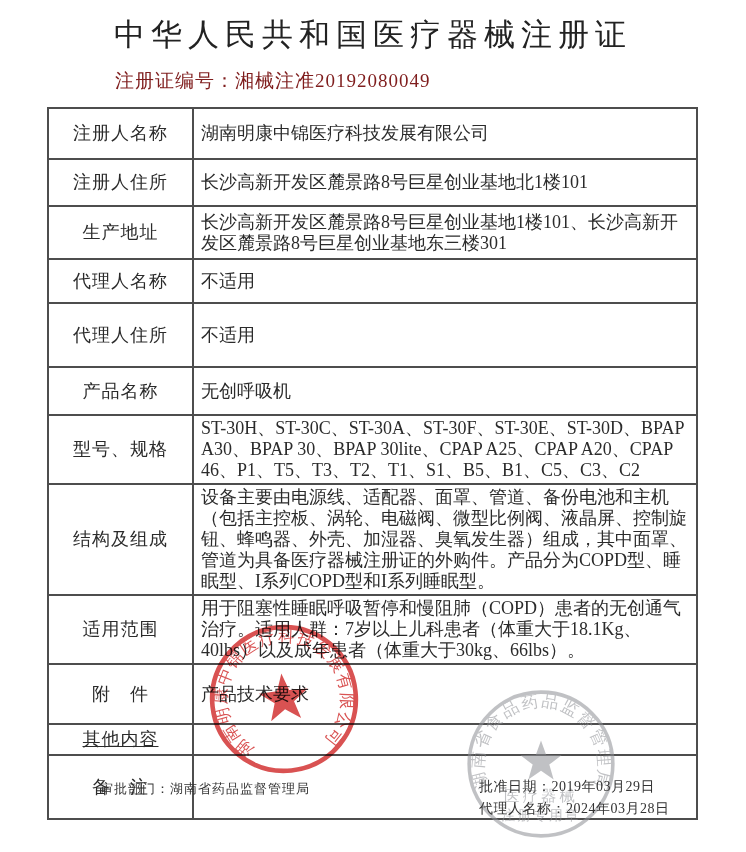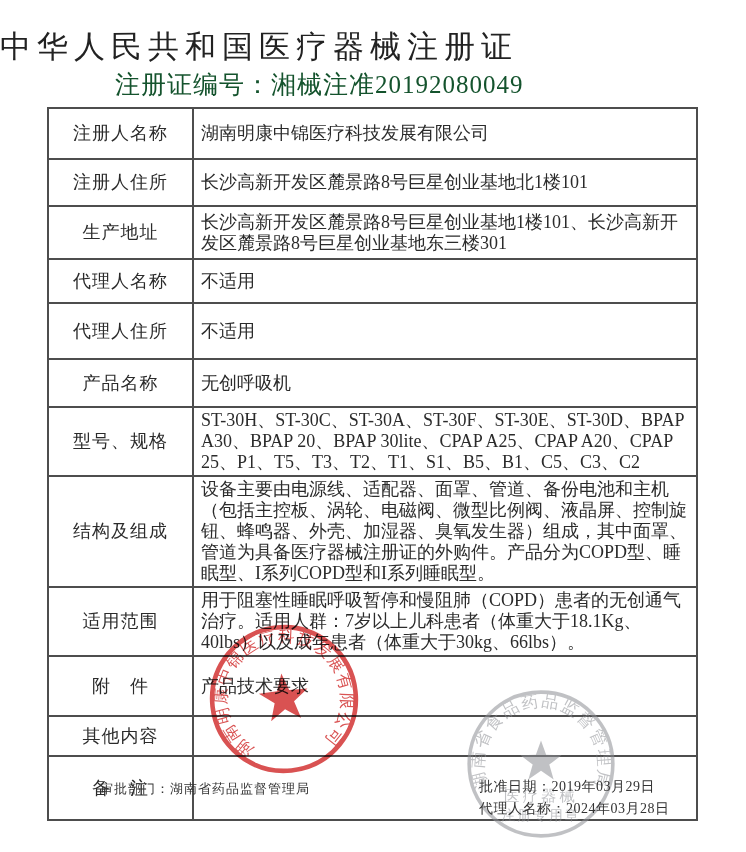--- a/index.html
+++ b/index.html
@@ -2,25 +2,25 @@
 <html><head>
 <meta charset="utf-8">
 <style>
   html,body{margin:0;padding:0;}
   body{
     width:746px;height:852px;position:relative;overflow:hidden;
     background:#ffffff;color:#2b2b2b;
     font-family:"Liberation Serif","DejaVu Serif",serif;
   }
   .title{
-    position:absolute;top:26px;left:0;width:746px;
+    position:absolute;top:14px;left:0;width:746px;text-align:center;
     font-size:31px;letter-spacing:6px;color:#222;
   }
   .regline{
-    position:absolute;left:115px;top:68px;font-size:25px;letter-spacing:1px;color:#14532d;
+    position:absolute;left:115px;top:68px;font-size:19px;letter-spacing:1px;color:#7f1d1d;
   }
   table.cert{
     position:absolute;left:47px;top:107px;width:651px;
     border-collapse:collapse;table-layout:fixed;
   }
   table.cert td{
     border:2px solid #4d4d4d;
     font-size:18px;line-height:21px;color:#2b2b2b;
   }
   td.lbl{
@@ -68,45 +68,45 @@
     <td class="val">长沙高新开发区麓景路8号巨星创业基地北1楼101</td>
   </tr>
   <tr style="height:53px;">
     <td class="lbl">生产地址</td>
     <td class="val">长沙高新开发区麓景路8号巨星创业基地1楼101、长沙高新开发区麓景路8号巨星创业基地东三楼301</td>
   </tr>
   <tr style="height:44px;">
     <td class="lbl">代理人名称</td>
     <td class="val">不适用</td>
   </tr>
-  <tr style="height:56px;">
+  <tr style="height:64px;">
     <td class="lbl">代理人住所</td>
     <td class="val">不适用</td>
   </tr>
   <tr style="height:48px;">
     <td class="lbl">产品名称</td>
     <td class="val">无创呼吸机</td>
   </tr>
   <tr style="height:64px;">
     <td class="lbl">型号、规格</td>
-    <td class="val">ST-30H、ST-30C、ST-30A、ST-30F、ST-30E、ST-30D、BPAP A30、BPAP 20、BPAP 30lite、CPAP A25、CPAP A20、CPAP 25、P1、T5、T3、T2、T1、S1、B5、B1、C5、C3、C2</td>
+    <td class="val">ST-30H、ST-30C、ST-30A、ST-30F、ST-30E、ST-30D、BPAP A30、BPAP 30、BPAP 30lite、CPAP A25、CPAP A20、CPAP 46、P1、T5、T3、T2、T1、S1、B5、B1、C5、C3、C2</td>
   </tr>
   <tr style="height:99px;">
     <td class="lbl">结构及组成</td>
     <td class="val">设备主要由电源线、适配器、面罩、管道、备份电池和主机（包括主控板、涡轮、电磁阀、微型比例阀、液晶屏、控制旋钮、蜂鸣器、外壳、加湿器、臭氧发生器）组成，其中面罩、管道为具备医疗器械注册证的外购件。产品分为COPD型、睡眠型、I系列COPD型和I系列睡眠型。</td>
   </tr>
   <tr style="height:61px;">
     <td class="lbl">适用范围</td>
     <td class="val">用于阻塞性睡眠呼吸暂停和慢阻肺（COPD）患者的无创通气治疗。适用人群：7岁以上儿科患者（体重大于18.1Kg、40lbs）以及成年患者（体重大于30kg、66lbs）。</td>
   </tr>
   <tr style="height:60px;">
     <td class="lbl">附　件</td>
     <td class="val">产品技术要求</td>
   </tr>
-  <tr style="height:40px;">
+  <tr style="height:31px;text-decoration:underline;">
     <td class="lbl">其他内容</td>
     <td class="val"></td>
   </tr>
   <tr style="height:64px;">
     <td class="lbl">备　注</td>
     <td class="val"></td>
   </tr>
 </tbody>
   </table>
 

